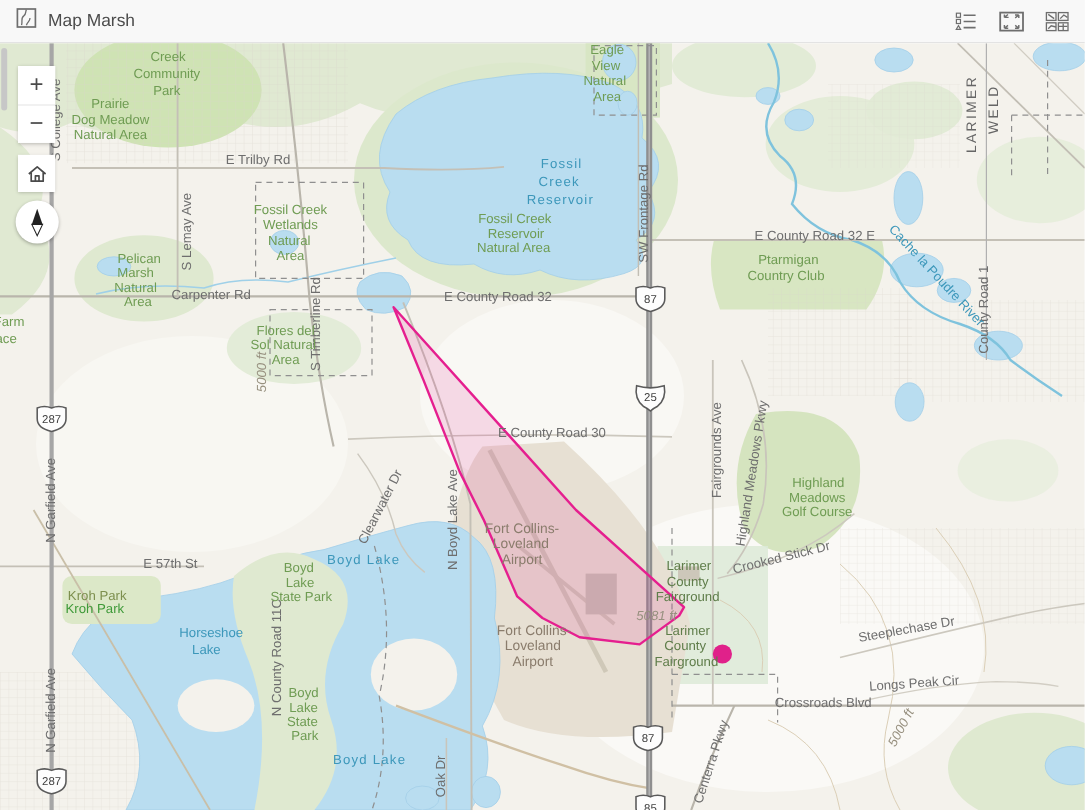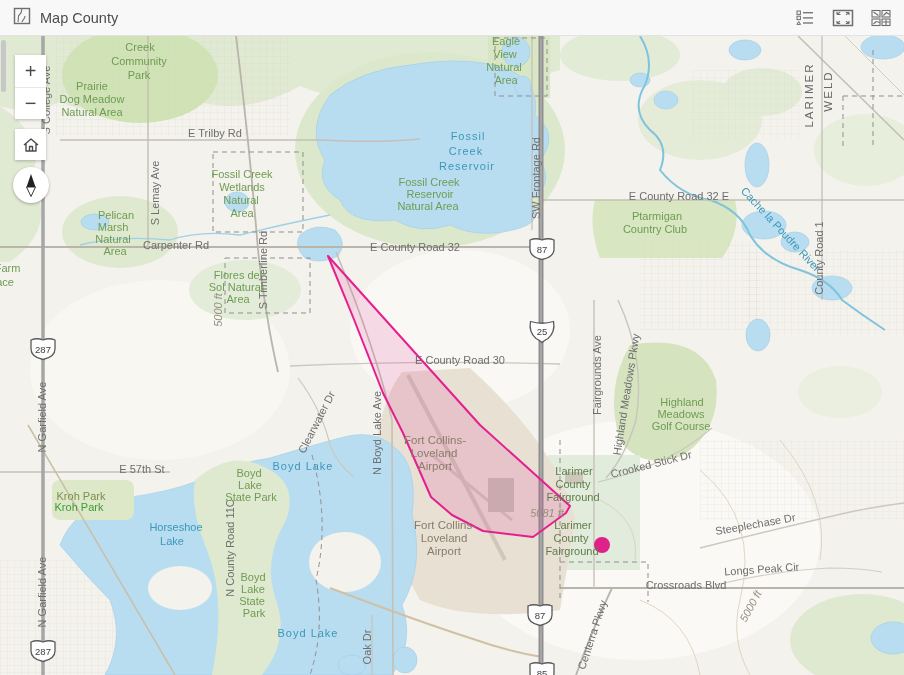--- a/index.html
+++ b/index.html
@@ -43,21 +43,21 @@
 
 <div class="header">
   <div class="titlewrap">
     <span>
       <svg width="18" height="18" viewBox="0 0 18 18">
         <rect x="1.5" y="1.5" width="15" height="15" fill="none" stroke="#6e6e6e" stroke-width="1.4"></rect>
         <path d="M5,15 C6,11 4,9 7,7 C9,5.5 8,4 9,2" fill="none" stroke="#6e6e6e" stroke-width="1.1"></path>
         <path d="M9,15 C10,12 12,12 12,9" fill="none" stroke="#6e6e6e" stroke-width="1.1"></path>
       </svg>
     </span>
-    <span class="title">Map County</span>
+    <span class="title">Map Marsh</span>
   </div>
   <div class="hicons">
     <button class="hbtn" title="Legend">
       <svg width="20" height="20" viewBox="0 0 20 20">
         <rect x="2" y="3" width="3.4" height="3.4" fill="none" stroke="#6e6e6e" stroke-width="1"></rect>
         <line x1="8" y1="4.7" x2="18" y2="4.7" stroke="#6e6e6e" stroke-width="1.3"></line>
         <rect x="2" y="8.2" width="3.4" height="3.4" fill="none" stroke="#6e6e6e" stroke-width="1"></rect>
         <line x1="8" y1="9.9" x2="18" y2="9.9" stroke="#6e6e6e" stroke-width="1.3"></line>
         <path d="M3.7,13.4 l1.8,3 h-3.6 z" fill="none" stroke="#6e6e6e" stroke-width="1"></path>
         <line x1="8" y1="15" x2="18" y2="15" stroke="#6e6e6e" stroke-width="1.3"></line>

